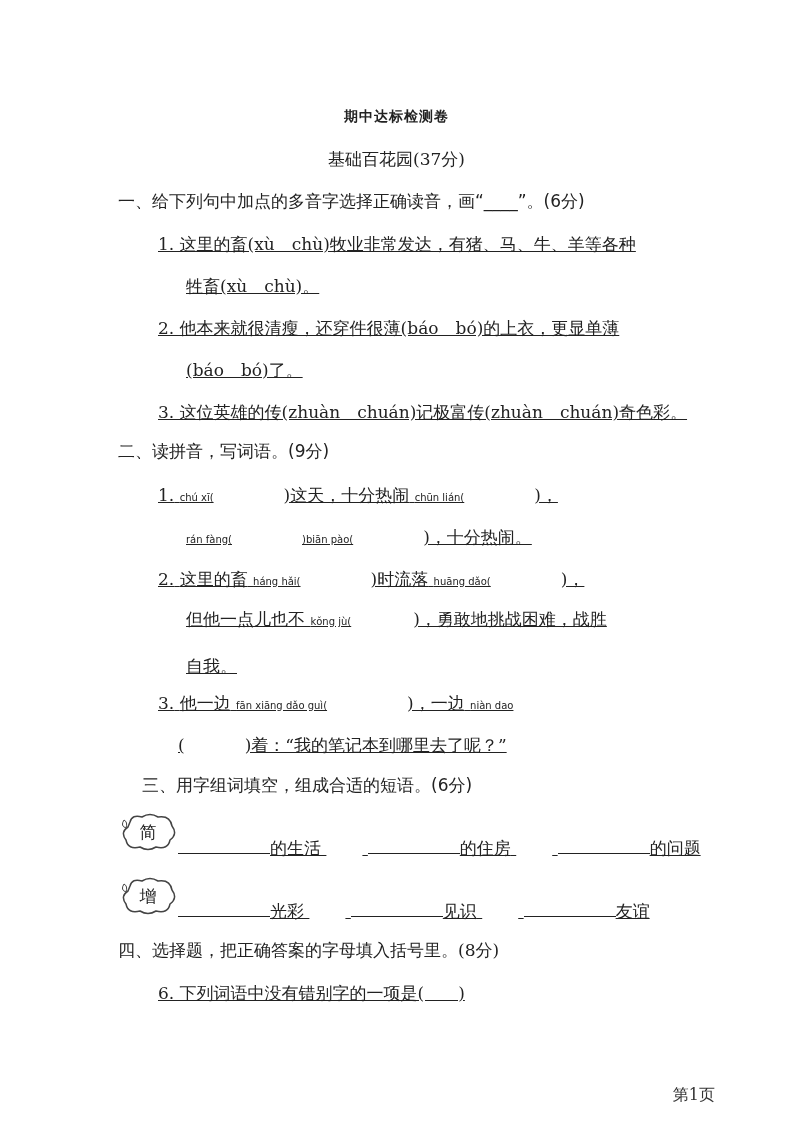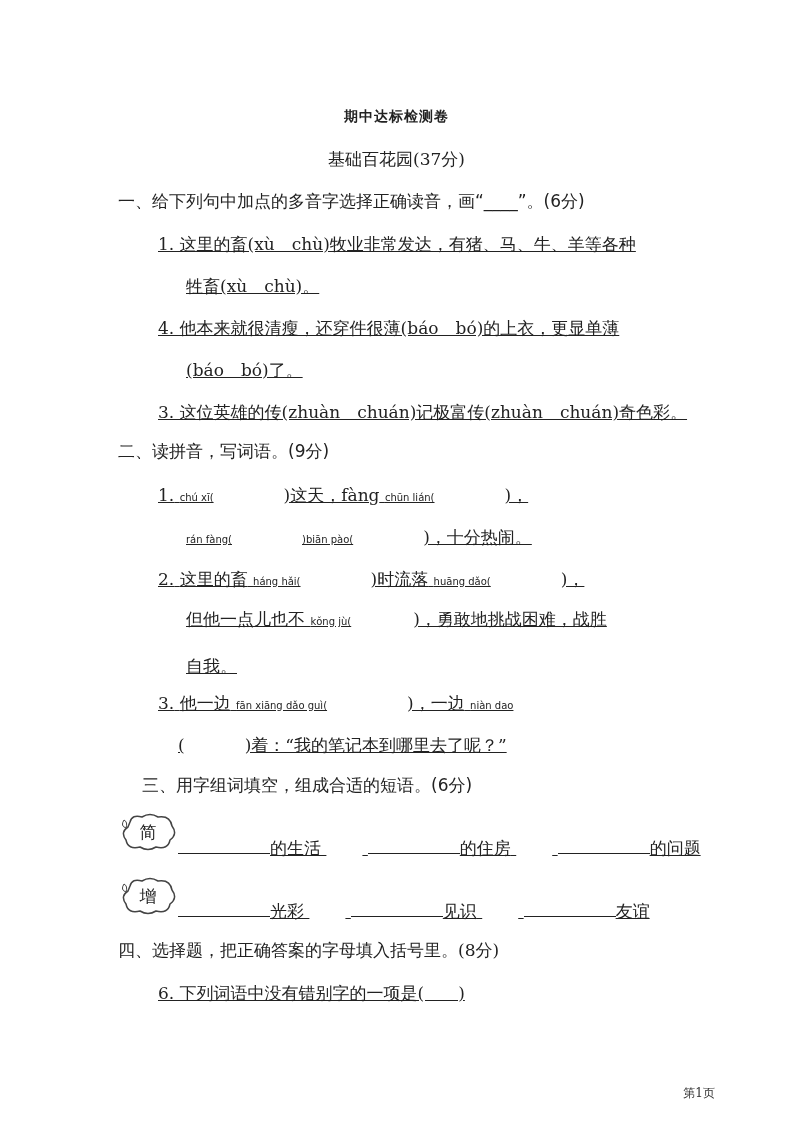--- a/index.html
+++ b/index.html
@@ -10,42 +10,42 @@
            font-family:"DejaVu Sans", sans-serif; letter-spacing:1px; }
   .subtitle { top:148px; left:0; width:793px; text-align:center; font-size:17px; }
   .sec { left:118px; font-size:17px; font-family:"DejaVu Sans", sans-serif; }
   .q { font-size:17px;text-decoration:underline; }
   .py { font-family:"DejaVu Sans", sans-serif; font-size:10px; }
   .blank { display:inline-block; }
   .ul { display:inline-block; border-bottom:1px solid #222; height:14px; vertical-align:baseline; }
   .cloud { position:absolute; width:56px; height:40px; }
   .cloud-char { position:absolute; left:0; top:0; width:56px; height:40px; text-align:center;
                 line-height:40px; font-size:17px; }
-  .footer { right:78px; top:1085px; font-size:12px; color:#333; }
+  .footer { right:78px; top:1085px; font-size:16px; color:#333; }
 </style>
 </head>
 <body>
 
 <div>
 
   <div class="abs title">期中达标检测卷</div>
   <div class="abs subtitle">基础百花园(37分)</div>
 
   <div class="abs sec" style="top:190px;">一、给下列句中加点的多音字选择正确读音，画“____”。(6分)</div>
   <div class="abs q" style="left:158px; top:233px;">1. 这里的畜(xù　chù)牧业非常发达，有猪、马、牛、羊等各种</div>
   <div class="abs q" style="left:186px; top:275px;">牲畜(xù　chù)。</div>
-  <div class="abs q" style="left:158px; top:317px;">4. 他本来就很清瘦，还穿件很薄(báo　bó)的上衣，更显单薄</div>
+  <div class="abs q" style="left:158px; top:317px;">2. 他本来就很清瘦，还穿件很薄(báo　bó)的上衣，更显单薄</div>
   <div class="abs q" style="left:186px; top:359px;">(báo　bó)了。</div>
   <div class="abs q" style="left:158px; top:401px;">3. 这位英雄的传(zhuàn　chuán)记极富传(zhuàn　chuán)奇色彩。</div>
 
   <div class="abs sec" style="top:440px;">二、读拼音，写词语。(9分)</div>
 
   <div class="abs q" style="left:158px; top:484px;">
     <span>1.</span>
-    <span class="py">chú xī(</span><span class="blank" style="width:70px"></span><span>)这天，fàng</span>
+    <span class="py">chú xī(</span><span class="blank" style="width:70px"></span><span>)这天，十分热闹</span>
     <span class="py">chūn lián(</span><span class="blank" style="width:70px"></span><span>)，</span>
   </div>
   <div class="abs q" style="left:186px; top:526px;">
     <span class="py">rán fàng(</span><span class="blank" style="width:70px"></span><span class="py">)biān pào(</span><span class="blank" style="width:70px"></span><span>)，十分热闹。</span>
   </div>
 
   <div class="abs q" style="left:158px; top:568px;">
     <span>2.</span>
     <span>这里的畜</span>
     <span class="py">háng hǎi(</span><span class="blank" style="width:70px"></span><span>)时流落</span>

